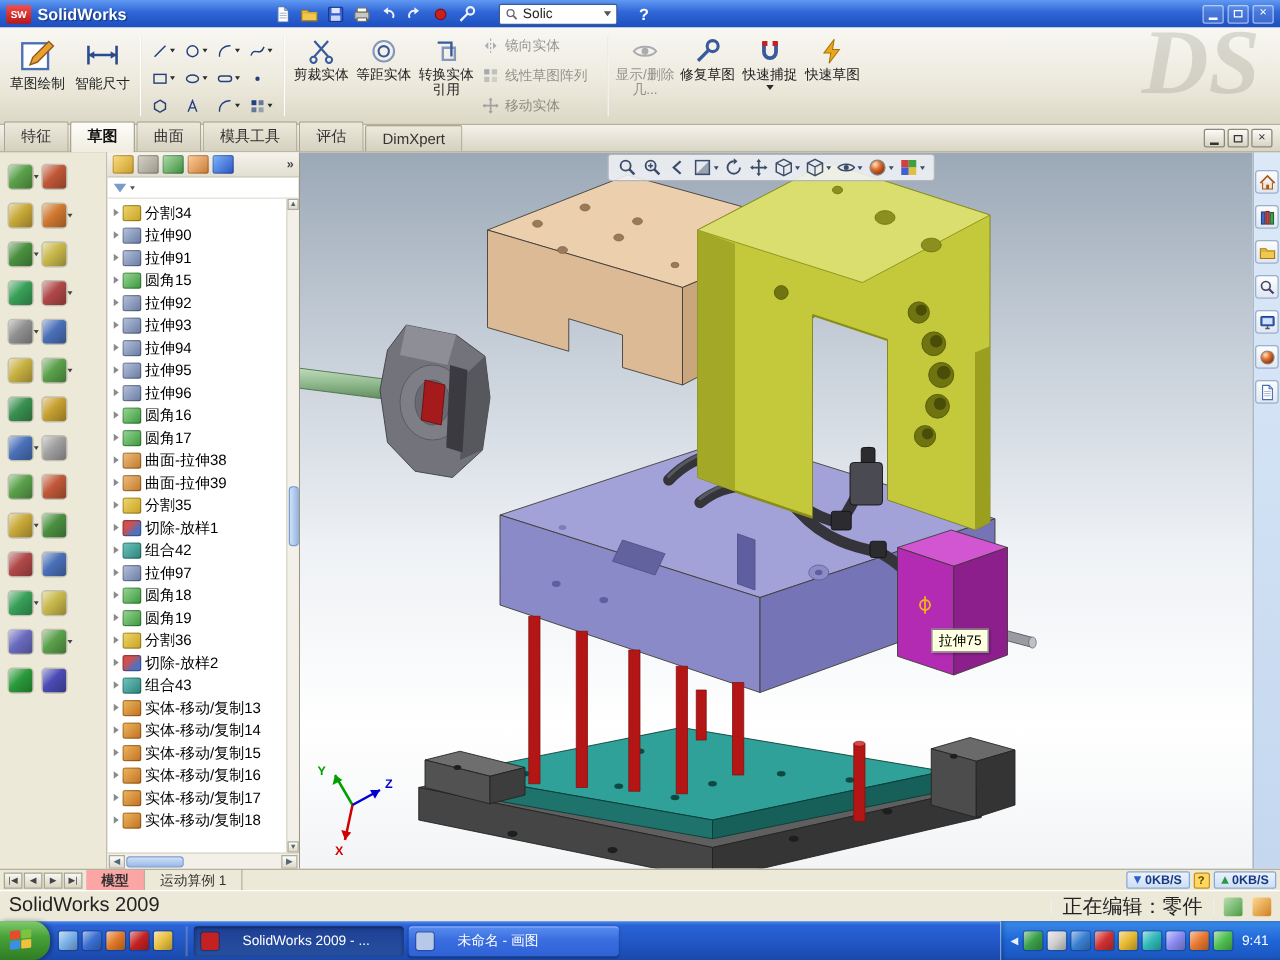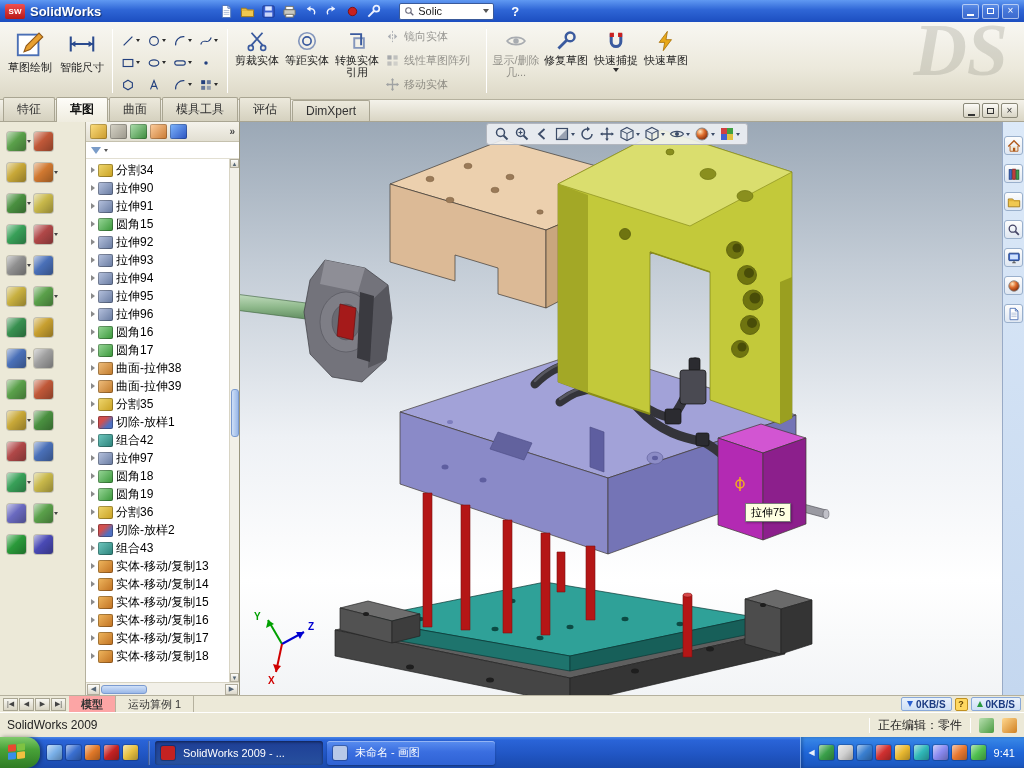--- a/index.html
+++ b/index.html
@@ -115,37 +115,37 @@
 #model-tabs{display:flex;height:100%}
 .mtab{padding:1px 12px;border-right:1px solid #b5b19e;color:#333;height:100%;display:flex;align-items:center;white-space:nowrap}
 .mtab.active{background:#fca5a5;font-weight:bold}
 .netmeter{margin-left:auto;display:flex;gap:3px;margin-right:3px;align-items:center}
 .nm-box{display:flex;align-items:center;gap:3px;background:linear-gradient(180deg,#eaf2fc,#cddff5);border:1px solid #88a8d8;border-radius:2px;padding:0 5px;height:14px;font-size:10px;color:#1a3a80;font-weight:bold}
 .tri-dn{width:0;height:0;border-left:3.5px solid transparent;border-right:3.5px solid transparent;border-top:6px solid #2a60d0}
 .tri-up{width:0;height:0;border-left:3.5px solid transparent;border-right:3.5px solid transparent;border-bottom:6px solid #2a9a40}
 .nm-help{width:13px;height:13px;background:#ffd860;border:1px solid #c09020;border-radius:2px;font-size:9px;display:flex;align-items:center;justify-content:center;color:#604000;font-weight:bold}
 
 
-.statusbar{position:absolute;top:712px;left:0;width:100%;height:25px;background:#ece9d8;border-top:1px solid #fff;display:flex;align-items:center;font-size:12px;color:#222;padding:0 7px;gap:8px}
+.statusbar{position:absolute;top:712px;left:0;width:100%;height:25px;background:#ece9d8;border-top:1px solid #fff;display:flex;align-items:center;font-size:16px;color:#222;padding:0 7px;gap:8px}
 .sb-left{flex:1}
 .sb-sep{width:1px;height:15px;background:#b5b19e;border-right:1px solid #fff}
 .sb-ic1{width:15px;height:15px;background:linear-gradient(135deg,#b8e0b0,#4a9a40);border-radius:2px}
 .sb-ic2{width:15px;height:15px;background:linear-gradient(135deg,#ffd890,#d08020);border-radius:2px}
 
 
 .taskbarxp{position:absolute;top:737px;left:0;width:100%;height:31px;background:linear-gradient(180deg,#4a87e8 0%,#2a64d8 10%,#2156c4 55%,#1a49ac 100%);display:flex;align-items:center;color:#fff}
 .startbtn{height:31px;padding:0 14px 0 8px;display:flex;align-items:center;background:linear-gradient(180deg,#7fca6a 0%,#48a238 40%,#2f7c24 100%);border-radius:0 14px 14px 0;box-shadow:2px 0 4px rgba(0,0,0,.4);flex:none}
 .winflag{width:18px;height:17px;display:grid;grid-template-columns:8px 8px;grid-template-rows:7px 7px;gap:1px;transform:skewY(-6deg)}
 .winflag i{border-radius:1px;display:block}
 .wf-r{background:#e84a30}.wf-g{background:#7ec242}.wf-b{background:#3a8ee8}.wf-y{background:#f2c040}
 .ql{display:flex;gap:4px;padding:0 7px;align-items:center}
 .tray-ic{width:15px;height:15px;border-radius:2px;background-image:linear-gradient(135deg,rgba(255,255,255,.6),rgba(255,255,255,0) 50%,rgba(0,0,0,.28));box-shadow:0 0 0 1px rgba(0,0,0,.2);flex:none}
 .tb-sep{width:2px;height:24px;background:rgba(255,255,255,.25);border-left:1px solid rgba(0,0,0,.25);margin:0 3px;flex:none}
 #task-buttons{display:flex;align-items:center}
-.taskbtn{width:168px;height:24px;margin:0 2px;display:flex;align-items:center;gap:8px;padding:0 6px;border-radius:3px;background:linear-gradient(180deg,#5a8ef0,#3a6ee0 45%,#2f62d4);box-shadow:inset 0 1px 0 rgba(255,255,255,.35),0 1px 2px rgba(0,0,0,.3);font-size:11px;white-space:nowrap;overflow:hidden}
+.taskbtn{width:168px;height:24px;margin:0 2px;display:flex;align-items:center;gap:19px;padding:0 6px;border-radius:3px;background:linear-gradient(180deg,#5a8ef0,#3a6ee0 45%,#2f62d4);box-shadow:inset 0 1px 0 rgba(255,255,255,.35),0 1px 2px rgba(0,0,0,.3);font-size:11px;white-space:nowrap;overflow:hidden}
 .taskbtn.active{background:linear-gradient(180deg,#1e3f96,#27509e);box-shadow:inset 0 1px 3px rgba(0,0,0,.5)}
 .task-ic{width:14px;height:14px;border-radius:2px;flex:none;box-shadow:0 0 0 1px rgba(0,0,0,.25)}
 .traybar{margin-left:auto;height:31px;display:flex;align-items:center;gap:4px;padding:0 9px 0 7px;background:linear-gradient(180deg,#3a8ae8 0%,#1f66d8 50%,#1a55bc 100%);border-left:1px solid rgba(255,255,255,.4);box-shadow:inset 2px 0 3px rgba(0,0,0,.2)}
 .tray-chev{font-size:8px;color:#fff;opacity:.9}
 .clock{font-size:11px;margin-left:4px;white-space:nowrap}
 .hiddensvg{position:absolute;width:0;height:0;overflow:hidden}
 </style>
 </head>
 <body>
 

